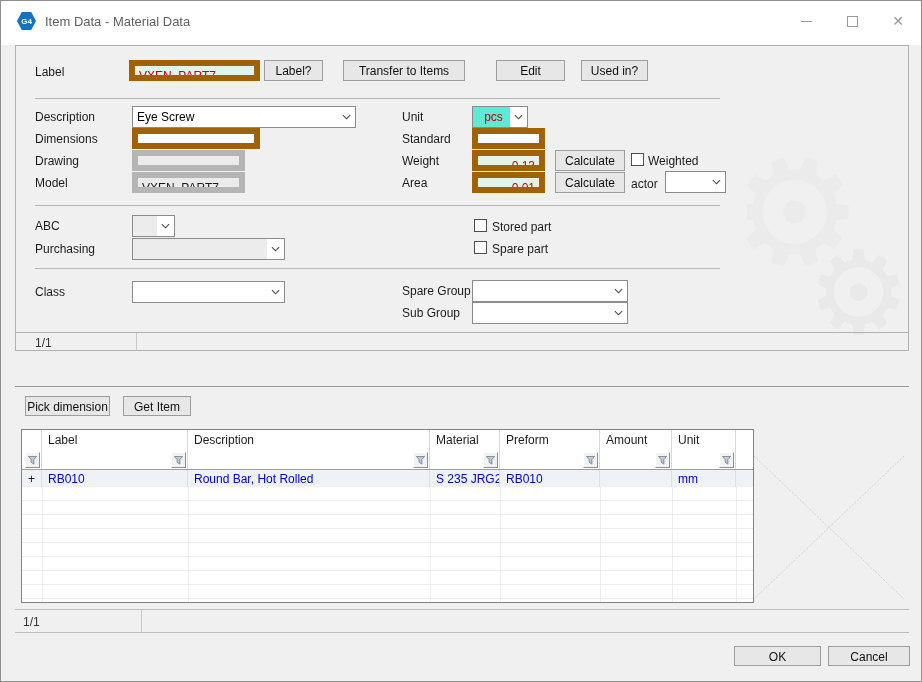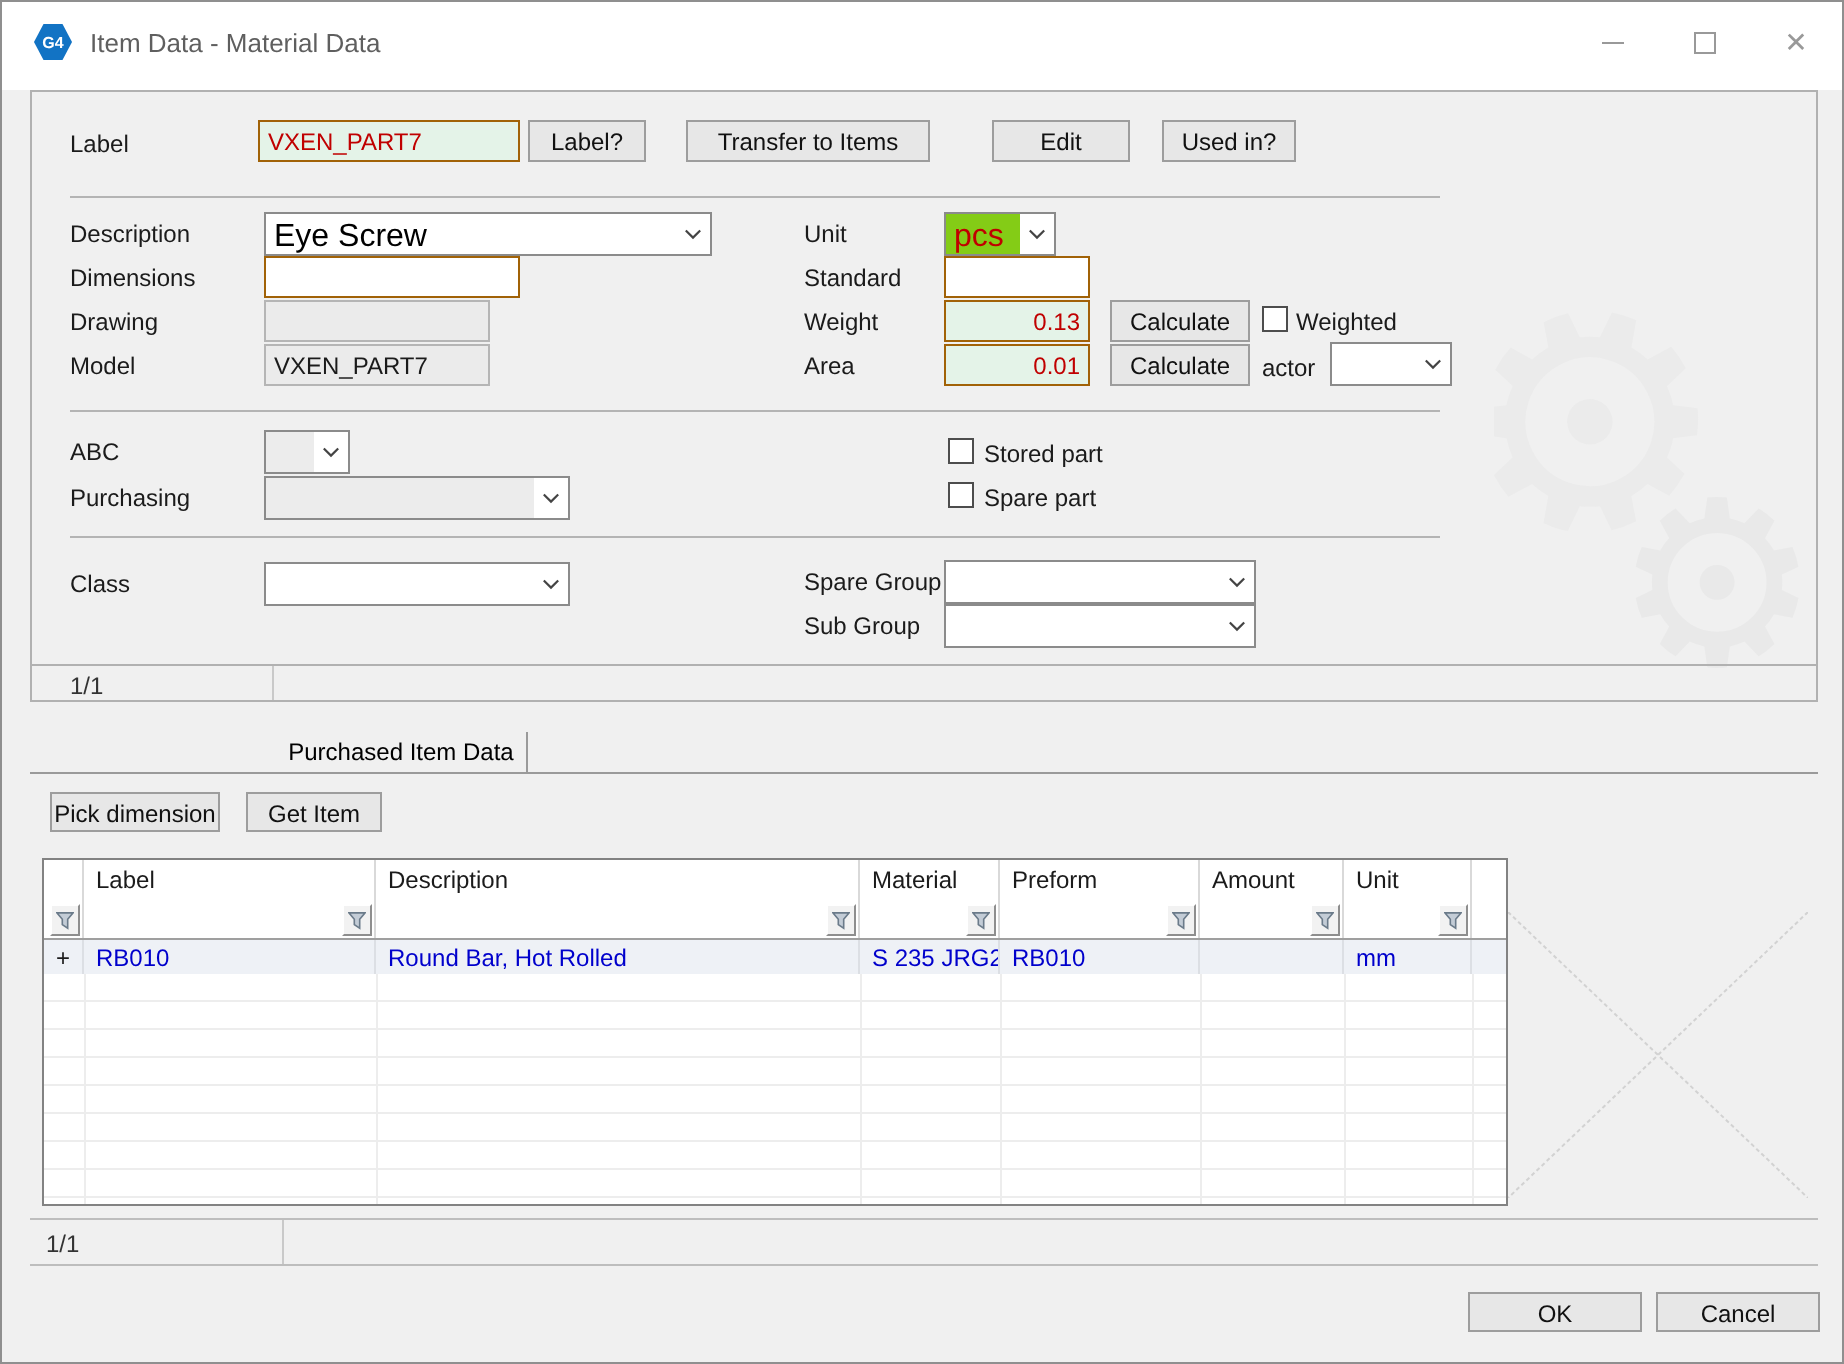--- a/index.html
+++ b/index.html
@@ -14,30 +14,30 @@
              color:#fff; font-size:8px; font-weight:bold; display:flex; align-items:center; justify-content:center; }
   .wtitle { position:absolute; left:44px; top:13px; font-size:13px; color:#5f5f5f; }
   .wctrls { position:absolute; right:0; top:0; height:40px; display:flex; }
   .wbtn { width:46px; height:40px; display:flex; align-items:center; justify-content:center; cursor:pointer; }
   .glyph-min { width:11px; height:0; border-bottom:1px solid #999; display:block; }
   .glyph-max { width:11px; height:11px; border:1px solid #999; display:block; }
   .glyph-close { color:#999; font-size:14px; line-height:14px; }
 
   
   .lbl { position:absolute; font-size:12px; color:#1b1b1b; white-space:nowrap; }
-  .field { position:absolute; background:#fff; border:1px solid #a16207; font-size:12px; color:#1b1b1b;
+  .field { position:absolute; background:#fff; border:6px solid #a16207; font-size:12px; color:#1b1b1b;
            padding:3px 4px 0 4px; height:21px; overflow:hidden; white-space:nowrap; }
   .green { background:#e4f3e8; color:#c00000; }
   .grayfld { background:#ebebeb; }
   .right { text-align:right; }
   .btn { position:absolute; background:#e7e7e7; border:1px solid #9d9d9d; font-size:12px; color:#111;
          text-align:center; height:21px; padding-top:3px; cursor:pointer; white-space:nowrap; }
   .combo { position:absolute; height:22px; border:1px solid #8b8b8b; background:#fff; display:flex; cursor:pointer; }
-  .combo .cval { flex:1; font-size:16px; padding:3px 0 0 4px; overflow:hidden; white-space:nowrap; }
-  .combo .cval.vgreen { background:#84cc16; color:#c00000; }
+  .combo .cval { flex:1; font-size:12px; padding:3px 0 0 4px; overflow:hidden; white-space:nowrap; }
+  .combo .cval.vgreen { background:#5eead4; color:#c00000;text-align:center; }
   .combo .cval.vgray { background:#ececec; }
   .combo .carr { width:17px; display:flex; align-items:center; justify-content:center; background:#fff; }
   .chk { position:absolute; width:13px; height:13px; background:#fff; border:1px solid #4d4d4d; cursor:pointer; }
   .sep { position:absolute; height:1px; background:#b4b4b4; }
 
   
   .group1 { position:absolute; left:14px; top:44px; width:894px; height:306px; border:1px solid #b1b1b1; overflow:hidden; }
   .gears { position:absolute; right:1px; top:95px; width:160px; height:210px; overflow:hidden; pointer-events:none; }
   .gear { position:absolute; color:#ebebeb; font-family:"DejaVu Sans",sans-serif; }
   .gstatus { position:absolute; left:0; bottom:0; width:100%; height:18px; border-top:1px solid #b1b1b1; }
@@ -210,21 +210,20 @@
         </span>
     </div>
 
     <div class="gstatus">
       <span class="txt">1/1</span>
       <span class="div"></span>
     </div>
   </div>
 
   <div class="tabline"></div>
-  <div class="tab-inactive">Purchased Item Data</div>
 
   <div class="btn" style="left:24px; top:395px; width:85px; height:20px;">Pick dimension</div>
   <div class="btn" style="left:122px; top:395px; width:68px; height:20px;">Get Item</div>
 
   <div class="tbl">
     <div class="trow thead">
       <span class="cell c0"></span>
       <span class="cell c1">Label</span>
       <span class="cell c2">Description</span>
       <span class="cell c3">Material</span>

